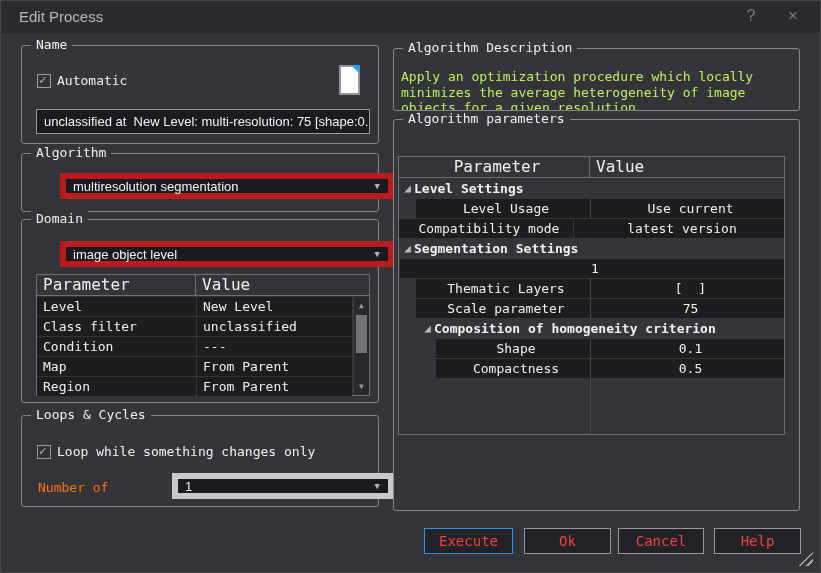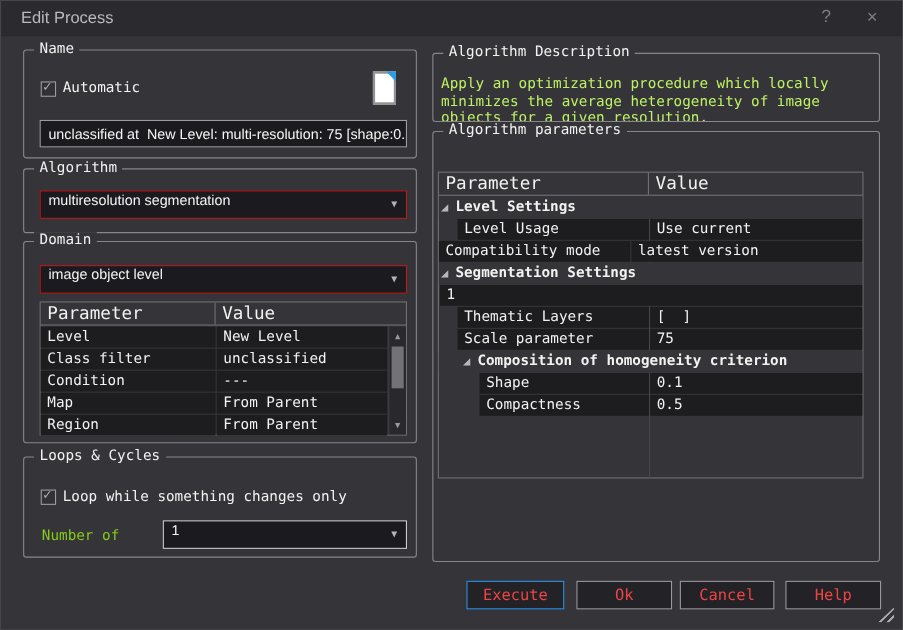--- a/index.html
+++ b/index.html
@@ -23,21 +23,21 @@
   .cbrow { position:absolute; display:flex; align-items:center; gap:6px; color:#f2f2f2; font-size:13px; }
   .checkbox { width:14px; height:14px; background:#323236; border:1px solid #9c9ca0; position:relative; flex:none; }
   .checkbox .mark { position:absolute; left:1px; top:-3px; font-size:13px; color:#aeaeb2; }
 
   
   .doc-icon { position:absolute; width:21px; height:30px; background:#ffffff; border:2px solid #929296; }
   .doc-fold { position:absolute; top:-2px; right:-2px; width:0; height:0; border-top:9px solid #2e9be6; border-left:9px solid transparent; }
 
   
   .field { position:absolute; background:#1b1b1f; border:1px solid #9c9ca0; color:#f5f5f5; font-family:"Liberation Sans",sans-serif; font-size:13px; display:flex; align-items:center; padding:0 7px; white-space:pre; overflow:hidden; }
-  .combo { position:absolute; background:#1b1b1f; border:1px solid #b91c1c; color:#f5f5f5; font-family:"Liberation Sans",sans-serif; font-size:13px; display:flex; align-items:flex-start; padding:0 7px; white-space:pre; }
+  .combo { position:absolute; background:#1b1b1f; border:6px solid #b91c1c; color:#f5f5f5; font-family:"Liberation Sans",sans-serif; font-size:13px; display:flex; align-items:flex-start; padding:0 7px; white-space:pre;margin-left:24px; }
   .combo.focused { border-color:#c9c9cd; }
   .combo .arrow { position:absolute; right:8px; top:50%; transform:translateY(-50%); font-size:9px; color:#b4b4b8; font-family:"DejaVu Sans Mono",monospace; }
 
   
   .table { position:absolute; border:1px solid #707074; background:#353539; }
   .thead { display:flex; height:21px; border-bottom:1px solid #707074; color:#f2f2f2; font-size:16px; }
   .thcell { line-height:20px; padding-left:6px; }
   .thcell.first { border-right:1px solid #707074; }
 
   .trow { display:flex; height:20px; }
@@ -66,21 +66,21 @@
 
   
   .desc-text { position:absolute; left:7px; right:6px; top:20px; height:41px; overflow:hidden; color:#bef264; font-size:13px; line-height:15.5px; }
 
   
   .btn { position:absolute; top:527px; height:26px; background:#232327; border:1px solid #9a9a9e; color:#ef4444; font-family:"DejaVu Sans Mono",monospace; font-size:14px; text-align:center; line-height:24px; }
   .btn.default { border:1px solid #2f92e5; }
 
   .grip { position:absolute; right:7px; bottom:6px; width:15px; height:14px; background:repeating-linear-gradient(135deg,#a8a8ac 0 2px,transparent 2px 5px); clip-path:polygon(100% 0,100% 100%,0 100%); }
 
-  .static-label { position:absolute; color:#84cc16; font-size:13px; white-space:pre; }
+  .static-label { position:absolute; color:#f97316; font-size:13px; white-space:pre; }
 </style>
 </head>
 <body>
 
 <div class="dialog">
 
   <div class="titlebar">
     <span class="title">Edit Process</span>
     <span class="tb-btn tb-help">?</span>
     <span class="tb-btn tb-close">×</span>
@@ -162,21 +162,21 @@
       <span>1</span>
       <span class="arrow">▼</span>
     </div>
   </div>
 
   <div class="group" style="left:392px; top:47px; width:407px; height:63px;">
     <span class="group-label">Algorithm Description</span>
     <div class="desc-text">Apply an optimization procedure which locally minimizes the average heterogeneity of image objects for a given resolution.</div>
   </div>
 
-  <div class="group" style="left:392px; top:118px; width:407px; height:392px;">
+  <div class="group" style="left:392px; top:118px; width:407px; height:392px;text-align:center;">
     <span class="group-label">Algorithm parameters</span>
     <div class="table" id="param-table" style="left:4px; top:36px; width:387px; height:279px;">
       <div class="col-divider"></div>
       <div class="thead">
         <div class="thcell first">Parameter</div>
         <div class="thcell">Value</div>
       </div>
       <div class="rows" id="param-rows">
           <div class="prow cat" style="padding-left: 2px;"><span class="tri">◢</span> <span>Level Settings</span></div>
           <div class="prow">

